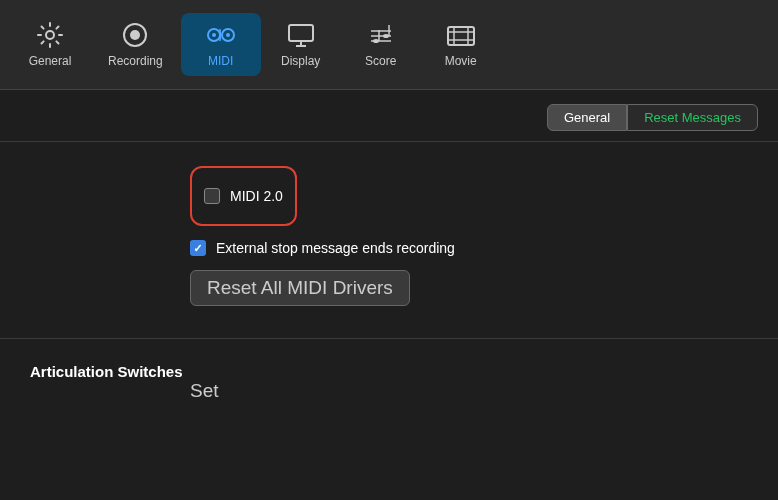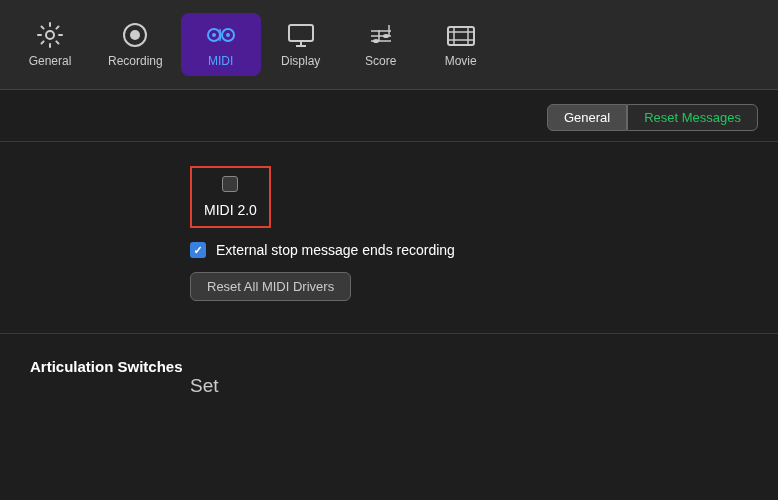--- a/index.html
+++ b/index.html
@@ -29,21 +29,21 @@
       justify-content: center;
       padding: 8px 18px;
       cursor: pointer;
       border-radius: 8px;
       color: #cccccc;
       font-size: 13px;
       gap: 5px;
       min-width: 80px;
     }
     .toolbar-item.active {
-      background: #4c1d95;
+      background: #0c4a6e;
       color: #4da6ff;
     }
     .toolbar-item .icon {
       font-size: 26px;
       line-height: 1;
     }
     .toolbar-item.active .icon {
       color: #4da6ff;
     }
     .toolbar-label {
@@ -88,26 +88,26 @@
     .settings-area {
       padding: 24px 30px 24px 30px;
       display: flex;
       flex-direction: column;
       gap: 14px;
     }
 
     
     .midi20-row {
       display: flex;
-      flex-direction: column;
+      flex-direction: row;
       align-items: center;
       gap: 10px;
-      padding: 8px 12px;
+      padding: 20px 12px;
       border: 2.5px solid #e04030;
-      border-radius: 0;
+      border-radius: 12px;
       width: fit-content;
       margin-left: 160px;
     }
     .checkbox-unchecked {
       width: 16px;
       height: 16px;
       border: 1.5px solid #888;
       border-radius: 3px;
       background: #3a3a3a;
       display: inline-block;
@@ -136,21 +136,21 @@
       align-items: center;
       gap: 10px;
       margin-left: 160px;
     }
 
     .reset-button-row {
       margin-left: 160px;
     }
     .reset-drivers-btn {
       padding: 6px 16px;
-      font-size: 13px;
+      font-size: 19px;
       color: #cccccc;
       background: #3a3a3a;
       border: 1px solid #666;
       border-radius: 6px;
       cursor: pointer;
     }
 
     
     .divider {
       height: 1px;

